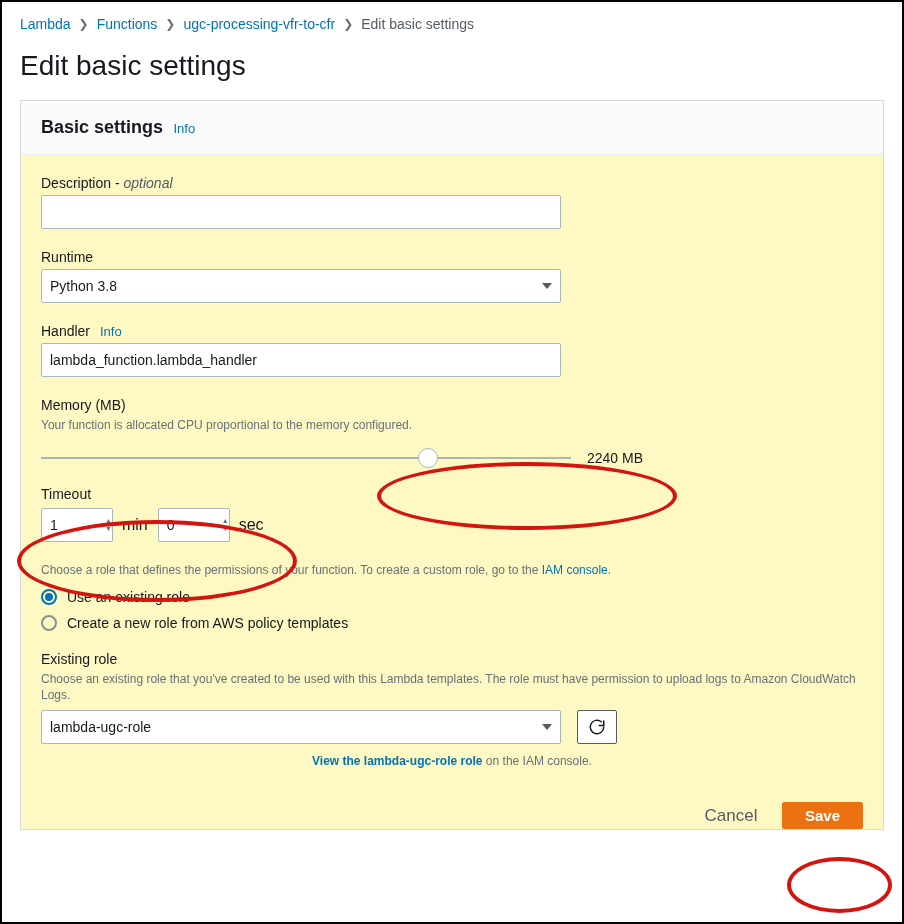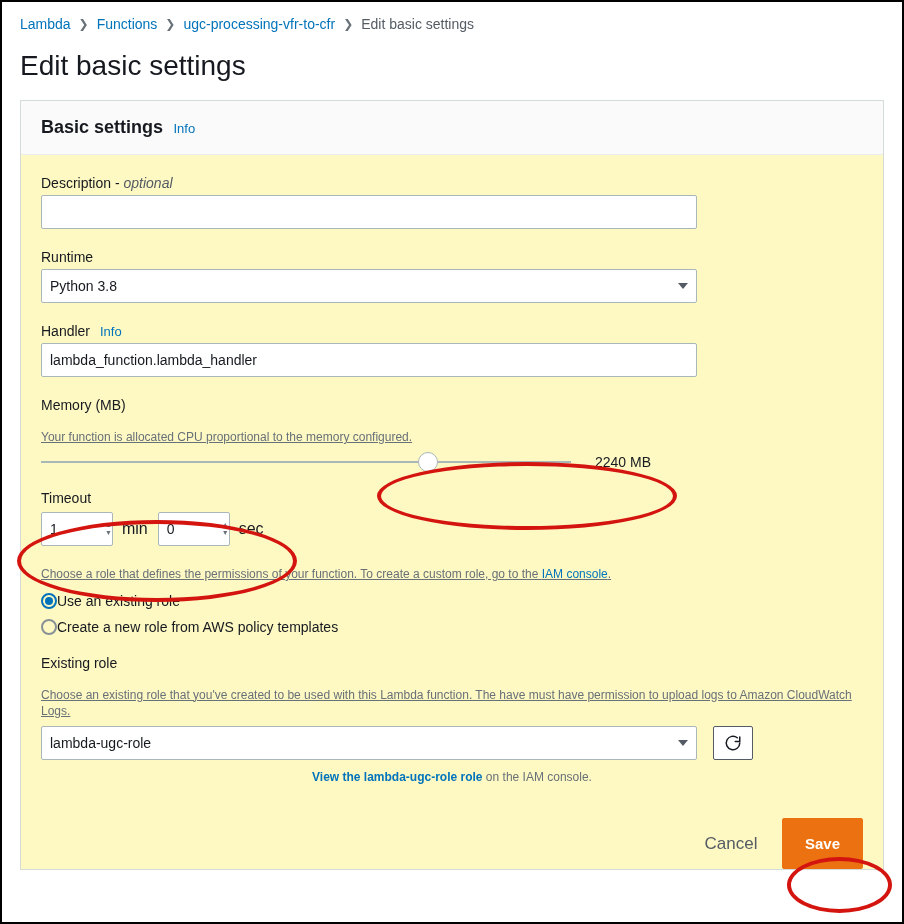--- a/index.html
+++ b/index.html
@@ -32,77 +32,77 @@
       padding: 16px 20px;
       background: #fafafa;
       border-bottom: 1px solid #eaeded;
     }
     .panel-header h2 { font-size: 18px; font-weight: 700; display: inline; }
     .info-link { color: #0073bb; font-size: 13px; font-weight: 400; margin-left: 6px; text-decoration: none; }
     .panel-body { padding: 20px; }
     .field { margin-bottom: 20px; }
     .field-label { font-size: 14px; color: #16191f; margin-bottom: 4px; display: block; }
     .optional { font-style: italic; color: #545b64; }
-    .helper { font-size: 12px; color: #687078; margin-top: 16px; line-height: 1.4; text-decoration: underline; }
+    .helper { font-size: 12px; color: #687078; margin-top: 4px; line-height: 1.4; }
     .text-input, .select-input, .num-input {
-      width: 656px;
+      width: 520px;
       height: 34px;
       border: 1px solid #aab7b8;
       border-radius: 2px;
       padding: 4px 8px;
       font-size: 14px;
       background: #fff;
       color: #16191f;
     }
     .select-input {
       display: flex;
       align-items: center;
       justify-content: space-between;
       cursor: pointer;
     }
     .caret-down {
       width: 0; height: 0;
       border-left: 5px solid transparent;
       border-right: 5px solid transparent;
       border-top: 6px solid #545b64;
     }
-    .slider-row { display: flex; align-items: center; gap: 24px; margin-top: 8px; }
+    .slider-row { display: flex; align-items: center; gap: 16px; margin-top: 16px; }
     .slider-track {
       position: relative; width: 530px; height: 2px; background: #aab7b8;
     }
     .slider-thumb {
       position: absolute; top: 50%; transform: translate(-50%, -50%);
       width: 20px; height: 20px; border-radius: 50%;
       background: #fff; border: 1px solid #aab7b8;
     }
     .slider-value { font-size: 14px; color: #16191f; }
     .timeout-row { display: flex; align-items: center; gap: 10px; margin-top: 6px; }
     .num-input { width: 72px; padding-right: 4px; }
-    .radio-row { display: flex; margin-top: 10px; font-size: 14px; }
+    .radio-row { display: flex; gap: 10px; margin-top: 10px; font-size: 14px; }
     .radio-outer {
       width: 16px; height: 16px; border-radius: 50%;
       border: 2px solid #0073bb; display: inline-flex; align-items: center; justify-content: center;
     }
     .radio-outer.unchecked { border-color: #879196; }
     .radio-inner { width: 8px; height: 8px; border-radius: 50%; background: #0073bb; }
     .link { color: #0073bb; text-decoration: none; font-size: 12px; }
     .link-bold { font-weight: 700; }
     .role-row { display: flex; align-items: center; gap: 16px; margin-top: 6px; }
     .refresh-btn {
       width: 40px; height: 34px; border: 1px solid #545b64; border-radius: 2px;
       background: #fff; display: flex; align-items: center; justify-content: center; cursor: pointer;
     }
     .button-row { text-align: right; padding: 14px 20px 0 20px; }
     .btn-cancel {
       background: none; border: none; font-size: 17px; font-weight: 400;
       color: #545b64; cursor: pointer; margin-right: 20px;
     }
     .btn-save {
       background: #ec7211; border: 1px solid #ec7211; color: #fff;
-      font-size: 15px; font-weight: 700; padding: 16px 22px; border-radius: 2px; cursor: pointer;
+      font-size: 15px; font-weight: 700; padding: 4px 22px; border-radius: 2px; cursor: pointer;
     }
     .view-role-line { margin-top: 10px; font-size: 12px; text-align: center; }
     .view-role-line .sub { color: #687078; }
     .stepper {
       display: inline-flex; flex-direction: column; justify-content: center; gap: 1px;
       margin-left: -18px; pointer-events: none; color: #687078;
     }
     .stepper span { font-size: 7px; line-height: 7px; }
     .annot {
       position: absolute; border: 4px solid #d4140f; border-radius: 50%;
@@ -198,21 +198,21 @@
         <span>Use an existing role</span>
       </div>
       <div class="radio-row">
         <span class="radio-outer unchecked"></span>
         <span>Create a new role from AWS policy templates</span>
       </div>
     </div>
 
     <div class="field" style="margin-bottom:0">
       <label class="field-label">Existing role</label>
-      <div class="helper">Choose an existing role that you've created to be used with this Lambda function. The have must have permission to upload logs to Amazon CloudWatch Logs.</div>
+      <div class="helper">Choose an existing role that you've created to be used with this Lambda templates. The role must have permission to upload logs to Amazon CloudWatch Logs.</div>
       <div class="role-row">
         <div class="select-input">
           <span>lambda-ugc-role</span>
           <span class="caret-down"></span>
         </div>
         <button class="refresh-btn">
           <svg width="18" height="18" viewBox="0 0 24 24" fill="none" stroke="#16191f" stroke-width="2" stroke-linecap="round">
             <path d="M21 12a9 9 0 1 1-3.3-7"></path>
               <path d="M21 4v6h-6"></path>
           </svg>

